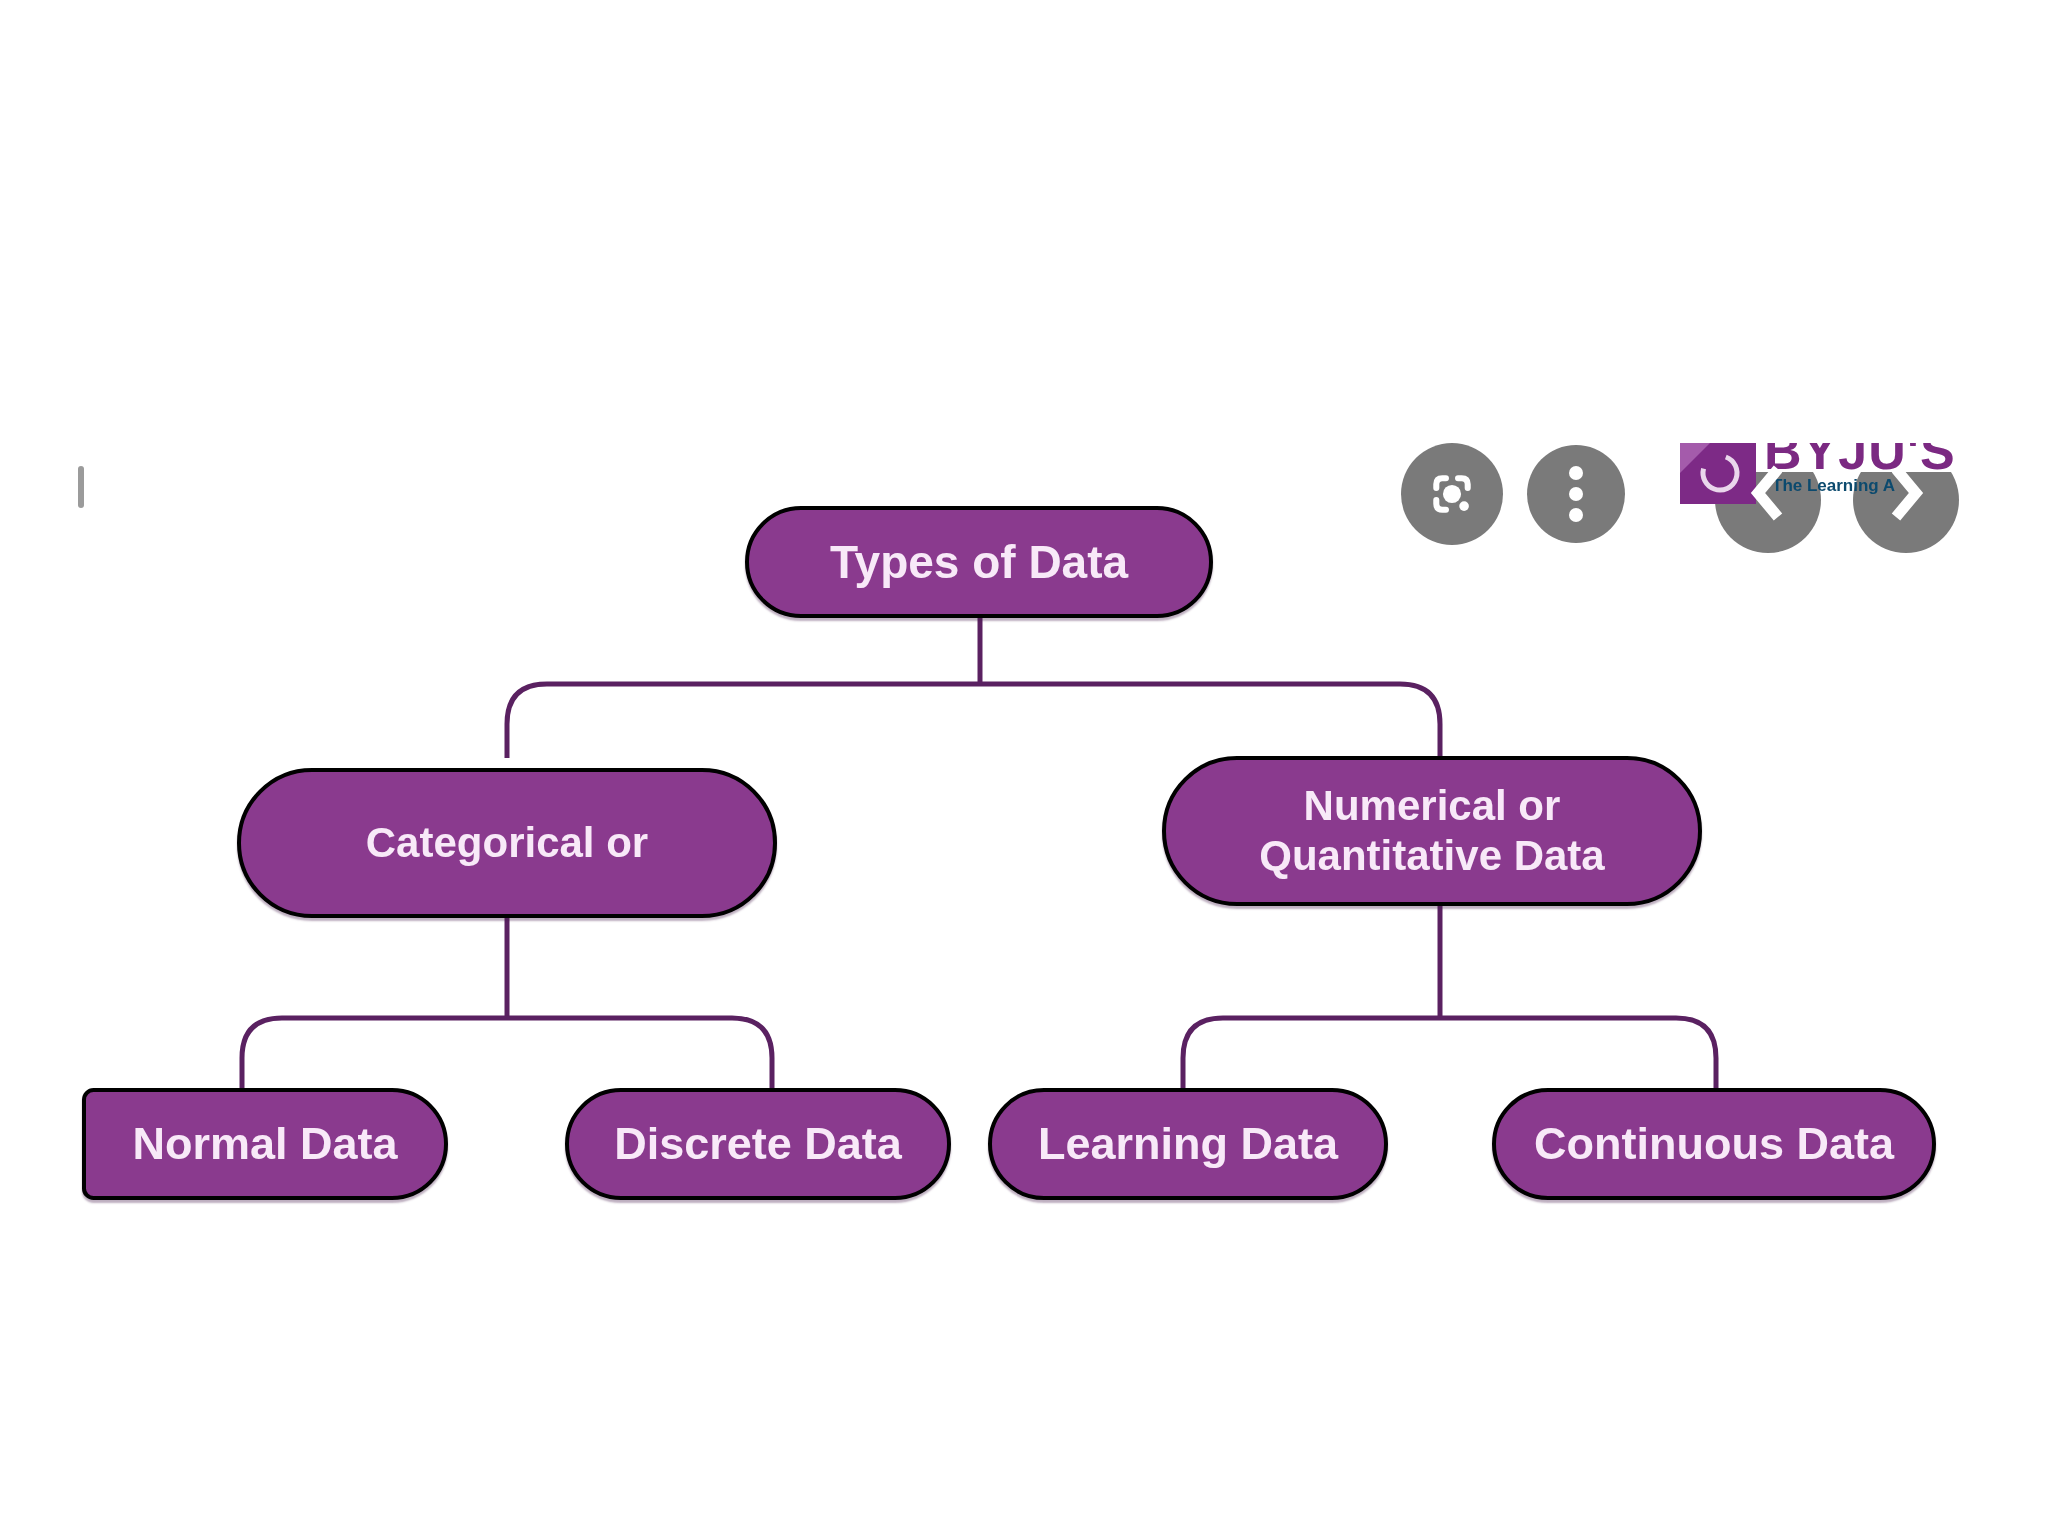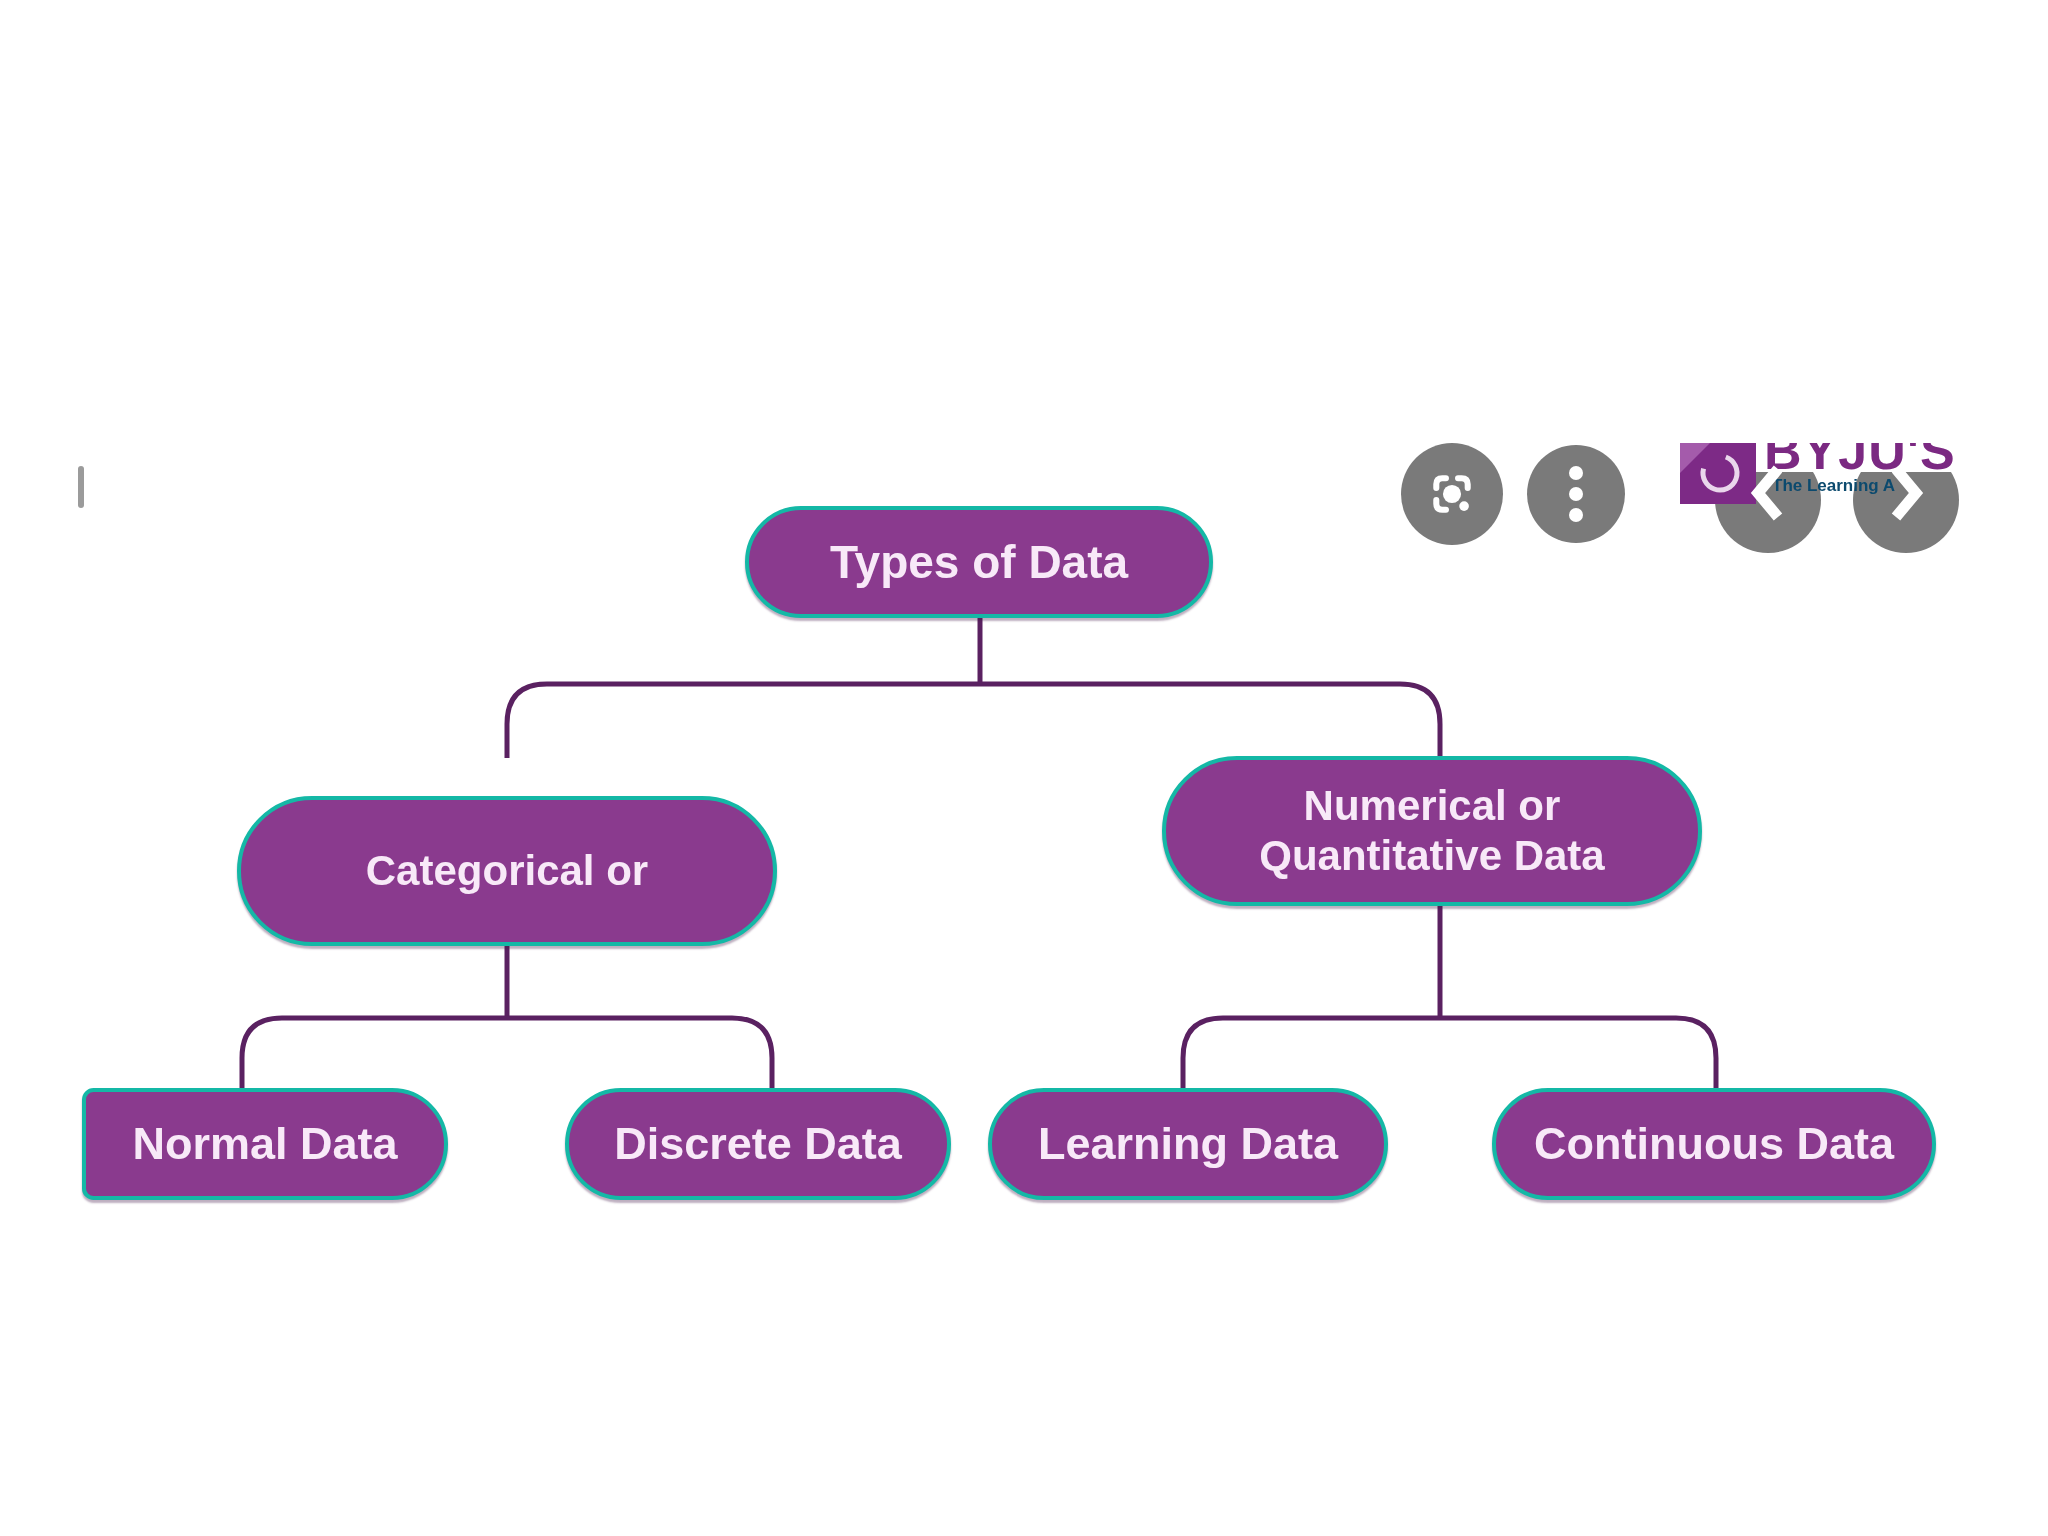--- a/index.html
+++ b/index.html
@@ -3,27 +3,27 @@
 <meta charset="utf-8">
 <style>
   html,body{margin:0;padding:0;background:#ffffff;}
   .stage{
     position:relative;width:2048px;height:1536px;background:#ffffff;overflow:hidden;
     font-family:"Liberation Sans", sans-serif;
   }
   
   .node{
     position:absolute;box-sizing:border-box;
-    background:#8a3a8e;border:4px solid #14b8a6;color:#f8e9f8;
+    background:#8a3a8e;border:4px solid #000000;color:#f8e9f8;
     display:flex;flex-direction:column;align-items:center;justify-content:center;
     font-weight:bold;text-align:center;line-height:1.18;
     box-shadow:0 3px 2px rgba(70,25,75,.35);
   }
   .node-root{left:745px;top:506px;width:468px;height:112px;border-radius:58px;font-size:46px;}
-  .node-categorical{left:237px;top:796px;width:540px;height:150px;border-radius:78px;font-size:42px;}
+  .node-categorical{left:237px;top:768px;width:540px;height:150px;border-radius:78px;font-size:42px;}
   .node-numerical{left:1162px;top:756px;width:540px;height:150px;border-radius:78px;font-size:42px;}
   .node-normal{left:82px;top:1088px;width:366px;height:112px;border-radius:12px 58px 58px 12px;font-size:45px;}
   .node-ordinal{left:565px;top:1088px;width:386px;height:112px;border-radius:58px;font-size:45px;}
   .node-discrete{left:988px;top:1088px;width:400px;height:112px;border-radius:58px;font-size:45px;}
   .node-continuous{left:1492px;top:1088px;width:444px;height:112px;border-radius:58px;font-size:45px;}
   .connectors{position:absolute;left:0;top:0;}
   
   .left-fragment{position:absolute;left:78px;top:466px;width:6px;height:42px;background:#9b9b9b;border-radius:3px;}
   
   .overlay-btn{

